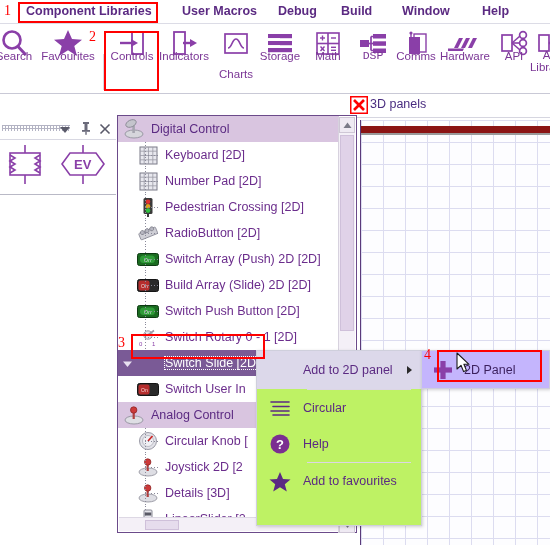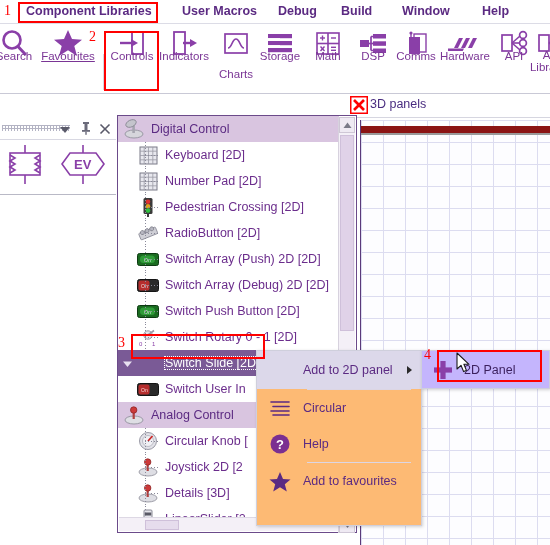--- a/index.html
+++ b/index.html
@@ -218,21 +218,21 @@
   .hsb-thumb {
     position: absolute; left: 26px; top: 2px;
     width: 34px; height: 10px;
     background: #e6dced; border: 1px solid #cfc0da;
   }
 
   
   .ctx-menu {
     position: absolute; left: 256px; top: 350px;
     width: 166px; height: 176px;
-    background: #fdba74;
+    background: #bef264;
     border: 1px solid #cfcfdc;
     box-shadow: 1px 1px 3px rgba(0,0,0,.18);
   }
   .ctx-item {
     position: relative;
     height: 36px;
     display: flex; align-items: center;
     font-size: 12.5px;
     color: #5b2a82;
     padding-left: 46px;
@@ -323,21 +323,21 @@
     </div>
     <div class="ribbon-btn" style="left:-14px;">Search</div>
 
     <div class="ribbon-sep" style="left:103px;"></div>
 
     <div class="ribbon-icon" style="left:40px;">
       <svg width="32" height="30" viewBox="0 0 32 30">
         <polygon points="16,2 20,11 30,11.7 22.3,18 25,28 16,22.3 7,28 9.7,18 2,11.7 12,11" fill="#8a3fa8"></polygon>
       </svg>
     </div>
-    <div class="ribbon-btn" style="left:40px;text-decoration:underline;">Favourites</div>
+    <div class="ribbon-btn" style="left:40px;">Favourites</div>
 
     <div class="ribbon-icon" style="left:104px;">
       <svg width="30" height="30" viewBox="0 0 30 30">
         <rect x="15" y="4" width="11" height="22" fill="none" stroke="#8a3fa8" stroke-width="1.8"></rect>
         <line x1="3" y1="15" x2="18" y2="15" stroke="#8a3fa8" stroke-width="2.4"></line>
         <polygon points="21,15 14,11 14,19" fill="#8a3fa8"></polygon>
       </svg>
     </div>
     <div class="ribbon-btn" style="left:104px;">Controls</div>
 
@@ -390,21 +390,21 @@
         <rect x="2" y="12" width="9" height="7" fill="#8a3fa8"></rect>
         <rect x="15" y="6" width="13" height="4.5" fill="#8a3fa8"></rect>
         <rect x="15" y="13.3" width="13" height="4.5" fill="#8a3fa8"></rect>
         <rect x="15" y="20.5" width="13" height="4.5" fill="#8a3fa8"></rect>
         <line x1="11" y1="15.5" x2="15" y2="15.5" stroke="#8a3fa8" stroke-width="1.7"></line>
         <path d="M13,8.5 L13,22.5" stroke="#8a3fa8" stroke-width="1.7" fill="none"></path>
         <line x1="13" y1="8.5" x2="15" y2="8.5" stroke="#8a3fa8" stroke-width="1.7"></line>
         <line x1="13" y1="22.5" x2="15" y2="22.5" stroke="#8a3fa8" stroke-width="1.7"></line>
       </svg>
     </div>
-    <div class="ribbon-btn" style="left:345px;">DSP</div>
+    <div class="ribbon-btn" style="left:345px;font-family:Liberation Mono, monospace;">DSP</div>
 
     <div class="ribbon-icon" style="left:388px;">
       <svg width="30" height="30" viewBox="0 0 30 30">
         <rect x="13" y="6" width="12" height="18" fill="none" stroke="#8a3fa8" stroke-width="1.4"></rect>
         <rect x="8" y="9" width="11" height="17" fill="#8a3fa8"></rect>
         <line x1="10" y1="5" x2="10" y2="9" stroke="#8a3fa8" stroke-width="1.4"></line>
         <circle cx="10" cy="5" r="1.6" fill="#8a3fa8"></circle>
       </svg>
     </div>
     <div class="ribbon-btn" style="left:388px;">Comms</div>
@@ -605,21 +605,21 @@
       <div class="tree-row tree-child">
         <span class="tree-guide"></span>
           <span class="tree-guide-h"></span>
         <span class="tree-icon">
           <svg width="22" height="13" viewBox="0 0 22 13">
             <rect x="0.5" y="0.5" width="21" height="12" rx="2" fill="#2a2a2a" stroke="#141414" stroke-width="1"></rect>
             <rect x="1.5" y="1.5" width="11" height="10" rx="2" fill="#b52d2d"></rect>
             <text x="4" y="8.6" font-family="Liberation Sans, sans-serif" font-size="5" fill="#f7d7d7">On</text>
           </svg>
         </span>
-        <span class="tree-label">Switch Array (Debug) 2D [2D]</span>
+        <span class="tree-label">Build Array (Slide) 2D [2D]</span>
       </div>
 
       <div class="tree-row tree-child">
         <span class="tree-guide"></span>
           <span class="tree-guide-h"></span>
         <span class="tree-icon">
           <svg width="22" height="13" viewBox="0 0 22 13">
             <rect x="0.5" y="0.5" width="21" height="12" rx="2" fill="#1a6b20" stroke="#0d3a12" stroke-width="1"></rect>
             <rect x="3" y="2.6" width="15" height="7.5" rx="3.5" fill="#2f9b38"></rect>
             <text x="7" y="8.6" font-family="Liberation Sans, sans-serif" font-size="5" fill="#d5f5d8">On</text>

